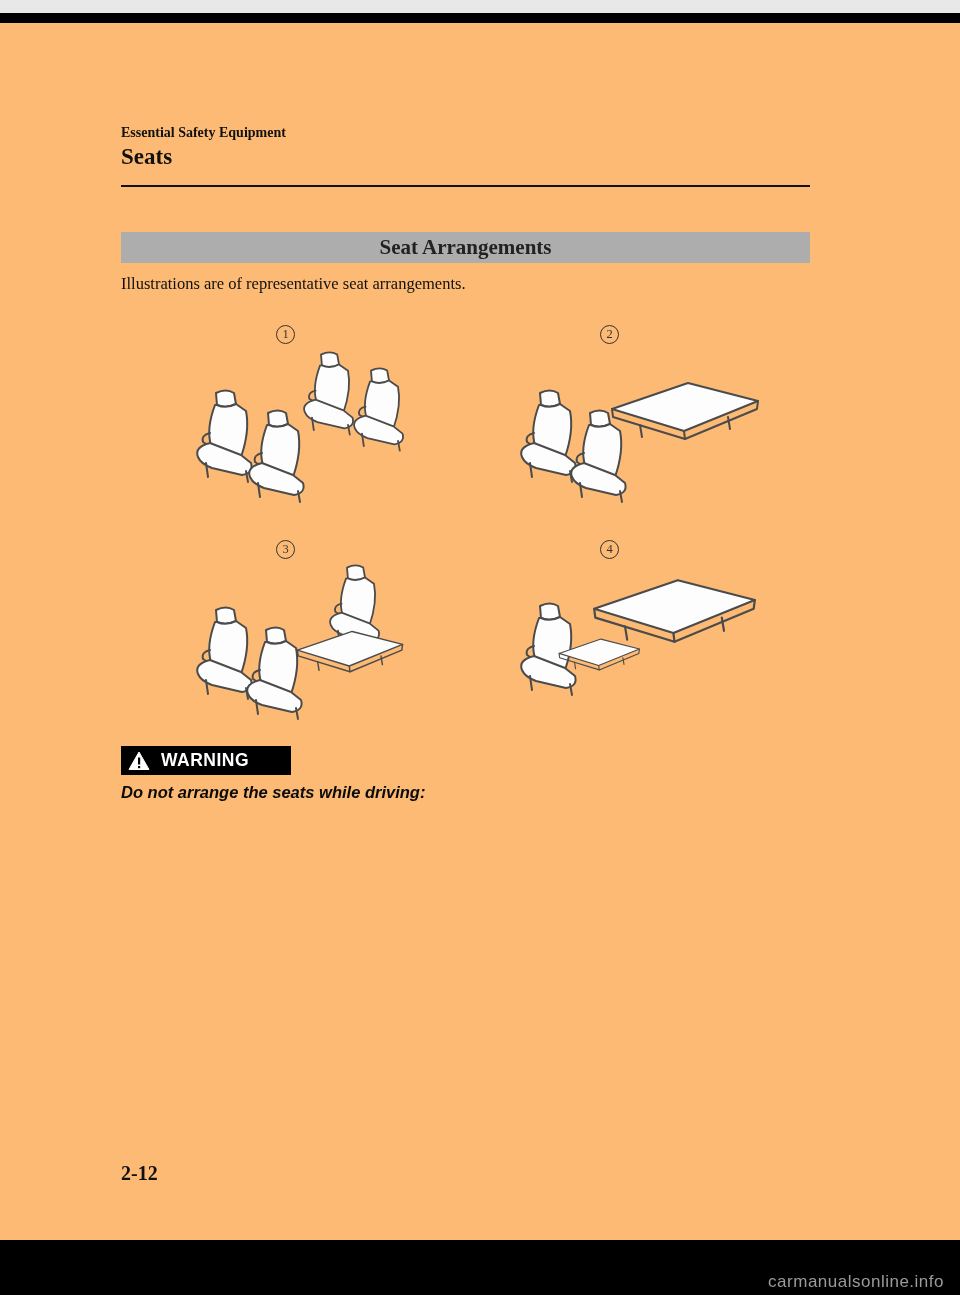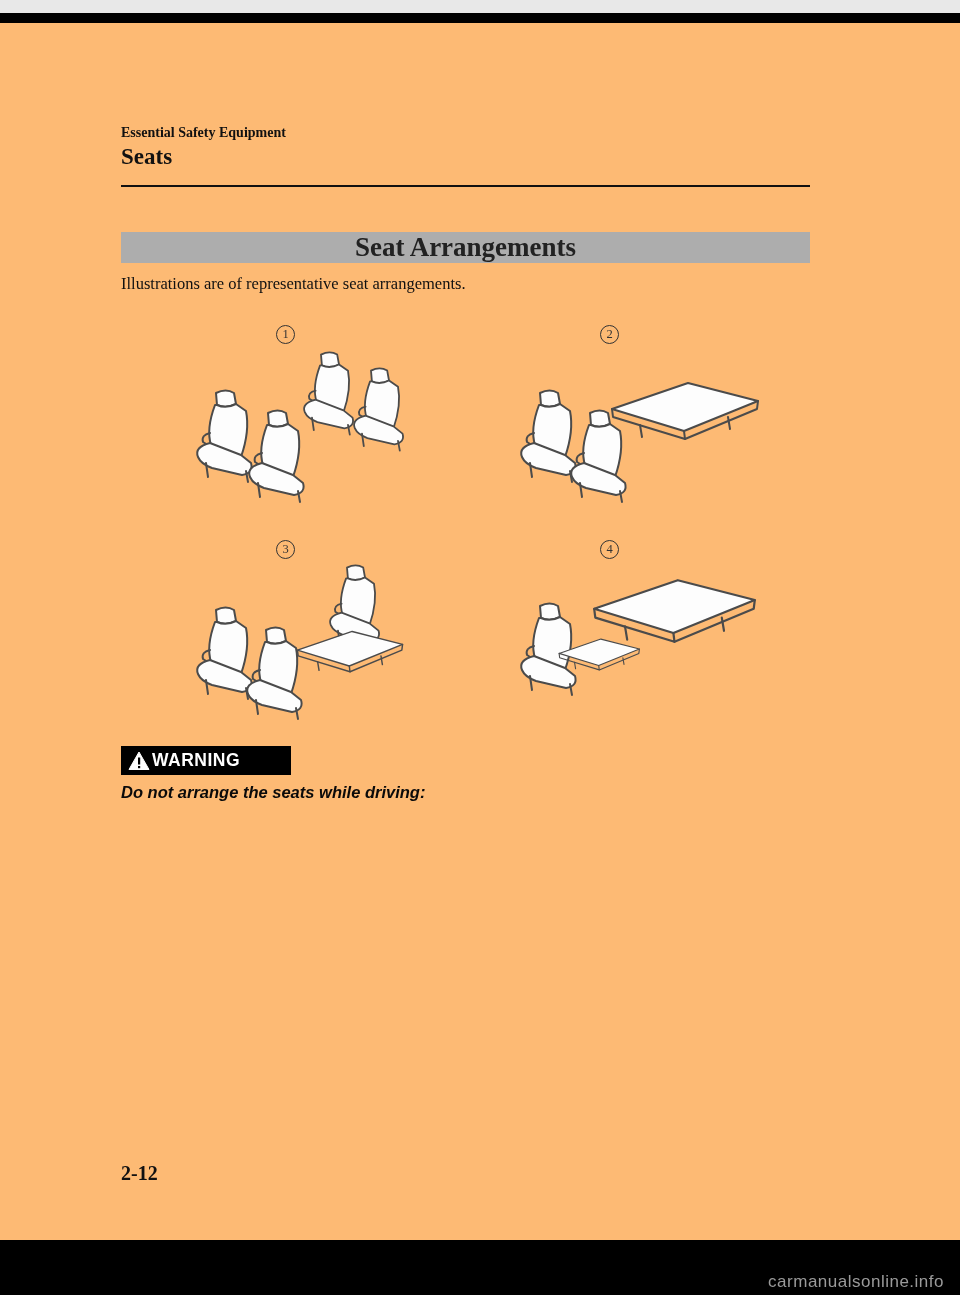--- a/index.html
+++ b/index.html
@@ -14,37 +14,37 @@
   .watermark { position:absolute; right:16px; bottom:10px; color:#9a9a9a;
                font-family:"Liberation Sans", sans-serif; font-size:17px; letter-spacing:.5px; }
 
   .section-title { position:absolute; left:121px; top:112px; font-size:14px; font-weight:bold; }
   .chapter-title { position:absolute; left:121px; top:131px; font-size:23px; font-weight:bold; }
   .header-rule   { position:absolute; left:121px; top:172px; width:689px; height:0;
                    border-top:2px solid #111; }
 
   .banner { position:absolute; left:121px; top:219px; width:689px; height:31px;
             background:#adadad; display:flex; align-items:center; justify-content:center; }
-  .banner span { font-size:27px; font-weight:bold; color:#222; }
+  .banner span { font-size:21px; font-weight:bold; color:#222; }
 
   .intro { position:absolute; left:121px; top:261px; font-size:16.5px; }
 
   .figure { position:absolute; width:280px; height:200px; }
   .figure.f1 { left:168px; top:312px; }
   .figure.f2 { left:492px; top:312px; }
   .figure.f3 { left:168px; top:527px; }
   .figure.f4 { left:492px; top:527px; }
   .fig-num { position:absolute; left:108px; top:0; width:19px; height:19px;
              border:1.6px solid #333; border-radius:50%; display:flex;
              align-items:center; justify-content:center; font-size:12.5px; color:#333;
              font-family:"Liberation Serif", serif; }
   .figure svg { position:absolute; left:0; top:22px; width:280px; height:178px; }
 
   .warning-box { position:absolute; left:121px; top:733px; width:170px; height:29px;
-                 background:#000; display:flex; align-items:center; gap:2px; padding-left:7px; }
+                 background:#000; display:flex; align-items:center; gap:11px; padding-left:7px; }
   .warning-box .label { color:#fff; font-family:"Liberation Sans", sans-serif;
                         font-weight:bold; font-size:17.5px; letter-spacing:.5px; }
 
   .warnings { position:absolute; left:121px; top:770px; width:690px;
               font-family:"Liberation Sans", sans-serif; font-style:italic; }
   .warn-item { margin-bottom:15px; }
   .warn-head { font-weight:bold; font-size:16.5px; margin-bottom:3px; color:#0a0a0a; }
   .warn-body { margin-left:27px; width:640px; font-size:16px; line-height:1.3; color:#0a0a0a; }
 
   .page-number { position:absolute; left:121px; top:1149px; font-size:20px; font-weight:bold; }

